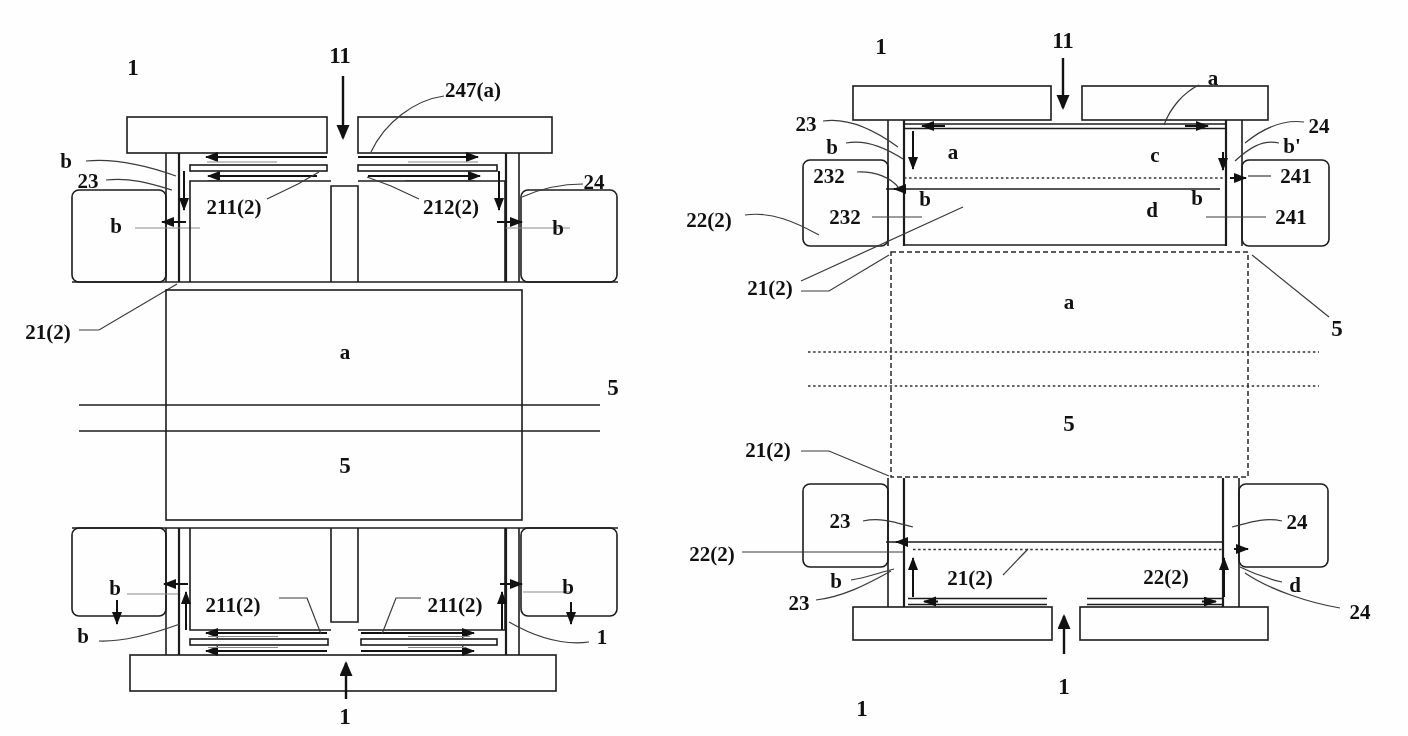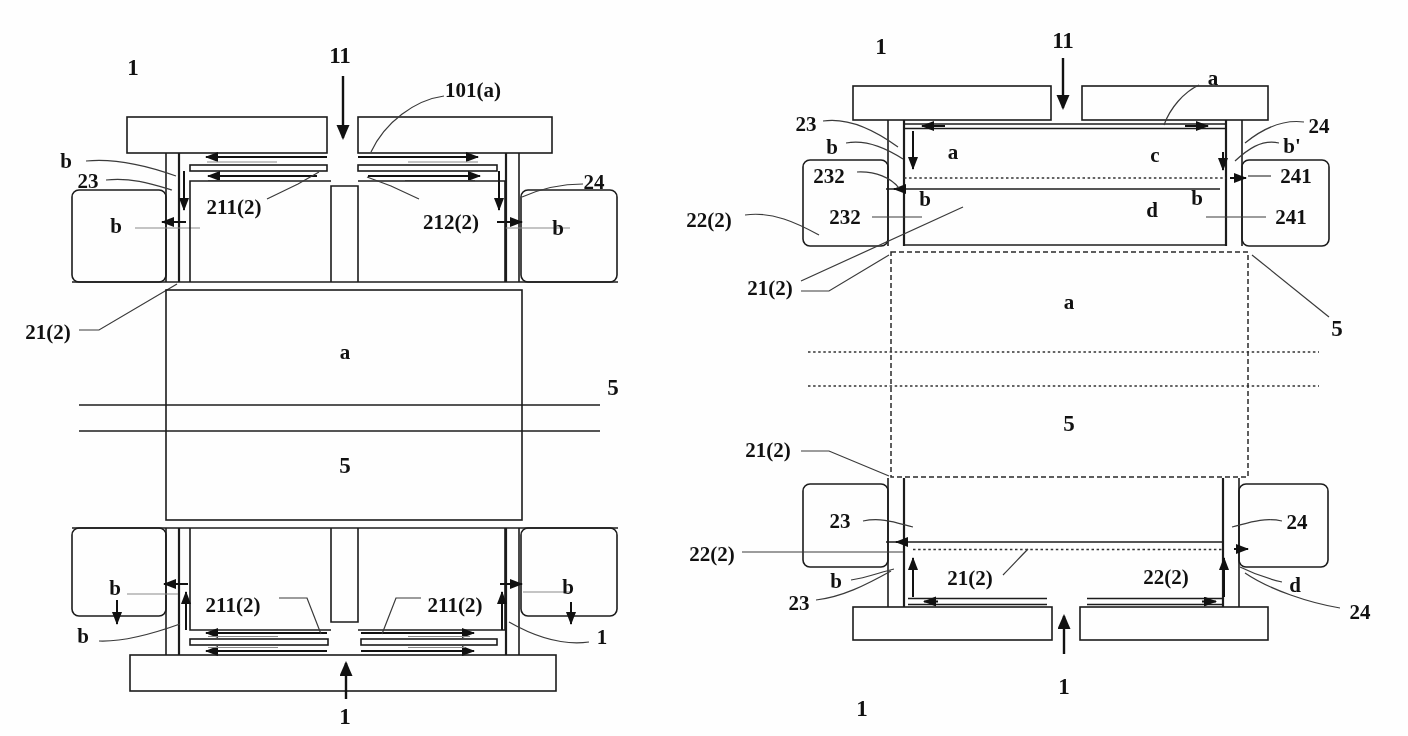--- a/index.html
+++ b/index.html
@@ -209,25 +209,25 @@
     <path class="leader" d="M816,600 C842,597 866,585 891,571"></path>
     <path class="leader" d="M1003,575 C1012,566 1021,556 1028,549"></path>
     <path class="leader" d="M1282,582 C1265,578 1250,572 1240,567"></path>
     <path class="leader" d="M1340,608 C1310,603 1270,590 1245,573"></path>
   </g>
 </svg>
 
 <div>
   <div class="lbl big" style="left:133px;top:67px">1</div>
   <div class="lbl big" style="left:340px;top:55px">11</div>
-  <div class="lbl" style="left:473px;top:90px">101(a)</div>
+  <div class="lbl" style="left:473px;top:90px">247(a)</div>
   <div class="lbl" style="left:66px;top:161px">b</div>
   <div class="lbl" style="left:88px;top:181px">23</div>
   <div class="lbl" style="left:234px;top:207px">211(2)</div>
-  <div class="lbl" style="left:451px;top:222px">212(2)</div>
+  <div class="lbl" style="left:451px;top:207px">212(2)</div>
   <div class="lbl" style="left:594px;top:182px">24</div>
   <div class="lbl" style="left:116px;top:226px">b</div>
   <div class="lbl" style="left:558px;top:228px">b</div>
   <div class="lbl" style="left:48px;top:332px">21(2)</div>
   <div class="lbl" style="left:345px;top:352px">a</div>
   <div class="lbl big" style="left:613px;top:387px">5</div>
   <div class="lbl big" style="left:345px;top:465px">5</div>
   <div class="lbl" style="left:115px;top:588px">b</div>
   <div class="lbl" style="left:233px;top:605px">211(2)</div>
   <div class="lbl" style="left:455px;top:605px">211(2)</div>

